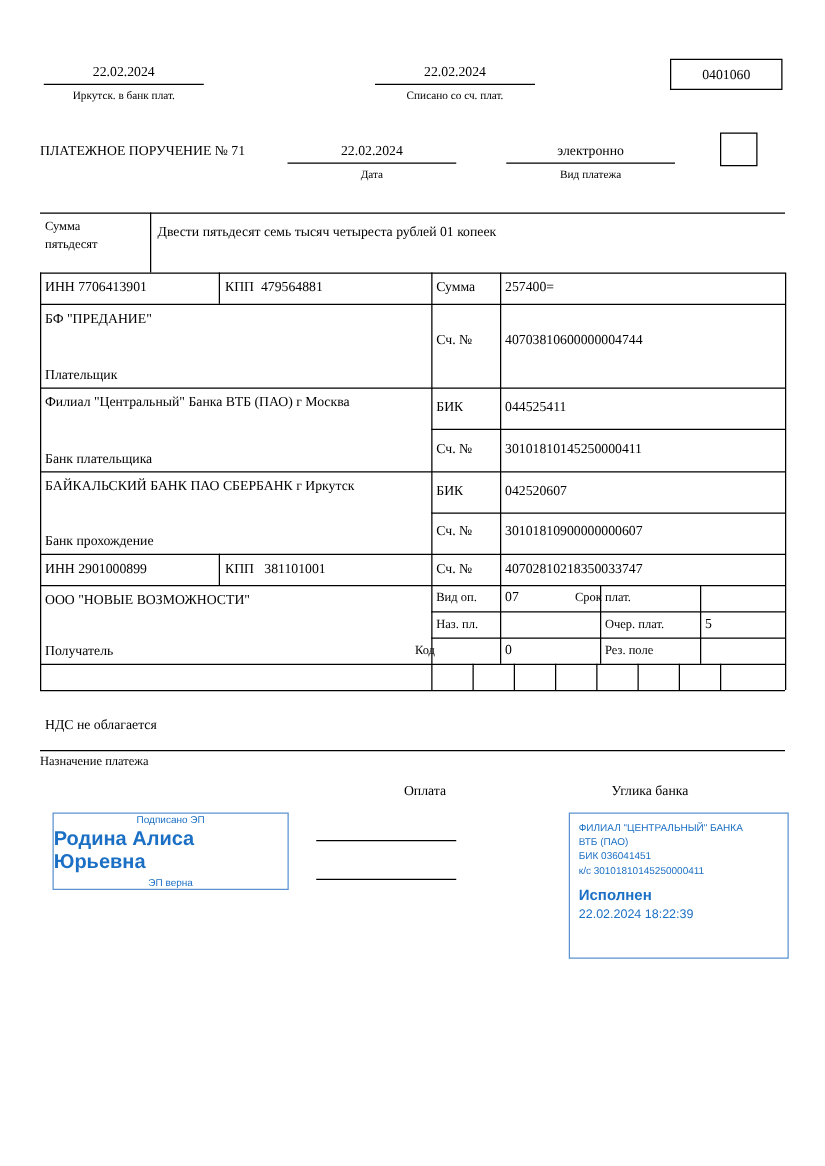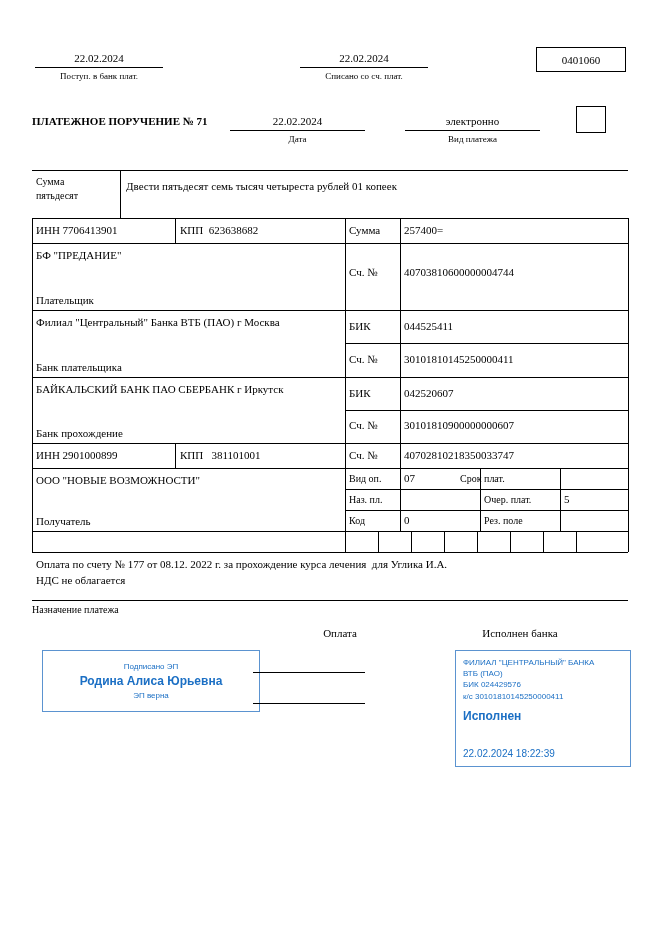--- a/index.html
+++ b/index.html
@@ -4,44 +4,44 @@
 <style>
   * { margin:0; padding:0; box-sizing:border-box; }
   html,body { background:#ffffff; }
   .page {
     position:relative; width:660px; height:933px; background:#ffffff;
     color:#000; font-family:"Liberation Serif", serif; overflow:hidden;
   }
   .t { position:absolute; font-size:11px; line-height:1.2; white-space:pre; }
   .t9 { font-size:9px; }
   .t10 { font-size:10px; }
-  .b { font-weight:bold; }
+  .b { font-weight:normal; }
   .ctr { text-align:center; }
   .hline { position:absolute; height:0; border-top:1px solid #000; }
   .vline { position:absolute; width:0; border-left:1px solid #000; }
   .box { position:absolute; border:1px solid #000; display:flex; align-items:center; justify-content:center; font-size:11px; }
   .stamp {
     position:absolute; border:1px solid #5b93d0; color:#1b6fc4;
     font-family:"Liberation Sans", sans-serif;
   }
   .stamp-sig { display:flex; flex-direction:column; align-items:center; justify-content:center; gap:3px; }
   .stamp-sig .sm { font-size:8px; }
-  .stamp-sig .nm { font-size:12px; font-weight:bold; }
+  .stamp-sig .nm { font-size:16px; font-weight:bold; }
   .stamp-bank { padding:6px 7px; font-size:8px; line-height:1.4; }
   .stamp-bank .status { font-size:12px; font-weight:bold; margin-top:6px; }
-  .stamp-bank .dt { font-size:10px; margin-top:22px; }
+  .stamp-bank .dt { font-size:10px; margin-top:0; }
 </style>
 </head>
 <body>
 
 <div class="page">
 
   <div class="t ctr" style="left:35px;top:52px;width:128px">22.02.2024</div>
   <div class="hline" style="left:35px;top:67px;width:128px"></div>
-  <div class="t t9 ctr" style="left:35px;top:71px;width:128px">Поступ. в банк плат.</div>
+  <div class="t t9 ctr" style="left:35px;top:71px;width:128px">Иркутск. в банк плат.</div>
 
   <div class="t ctr" style="left:300px;top:52px;width:128px">22.02.2024</div>
   <div class="hline" style="left:300px;top:67px;width:128px"></div>
   <div class="t t9 ctr" style="left:300px;top:71px;width:128px">Списано со сч. плат.</div>
 
   <div class="box" style="left:536px;top:47px;width:90px;height:25px">0401060</div>
 
   <div class="t b" style="left:32px;top:115px">ПЛАТЕЖНОЕ ПОРУЧЕНИЕ № 71</div>
   <div class="t ctr" style="left:230px;top:115px;width:135px">22.02.2024</div>
   <div class="hline" style="left:230px;top:130px;width:135px"></div>
@@ -80,21 +80,21 @@
   <div class="vline" style="left:560px;top:468px;height:63px"></div>
   <div class="vline" style="left:378px;top:531px;height:21px"></div>
   <div class="vline" style="left:411px;top:531px;height:21px"></div>
   <div class="vline" style="left:444px;top:531px;height:21px"></div>
   <div class="vline" style="left:477px;top:531px;height:21px"></div>
   <div class="vline" style="left:510px;top:531px;height:21px"></div>
   <div class="vline" style="left:543px;top:531px;height:21px"></div>
   <div class="vline" style="left:576px;top:531px;height:21px"></div>
 
   <div class="t" style="left:36px;top:224px">ИНН 7706413901</div>
-  <div class="t" style="left:180px;top:224px">КПП  623638682</div>
+  <div class="t" style="left:180px;top:224px">КПП  479564881</div>
   <div class="t" style="left:349px;top:224px">Сумма</div>
   <div class="t" style="left:404px;top:224px">257400=</div>
 
   <div class="t" style="left:36px;top:249px">БФ "ПРЕДАНИЕ"</div>
   <div class="t" style="left:36px;top:294px">Плательщик</div>
   <div class="t" style="left:349px;top:266px">Сч. №</div>
   <div class="t" style="left:404px;top:266px">40703810600000004744</div>
 
   <div class="t" style="left:36px;top:316px">Филиал "Центральный" Банка ВТБ (ПАО) г Москва</div>
   <div class="t" style="left:36px;top:361px">Банк плательщика</div>
@@ -116,43 +116,42 @@
   <div class="t" style="left:404px;top:449px">40702810218350033747</div>
 
   <div class="t" style="left:36px;top:474px">ООО "НОВЫЕ ВОЗМОЖНОСТИ"</div>
   <div class="t" style="left:36px;top:515px">Получатель</div>
   <div class="t t10" style="left:349px;top:473px">Вид оп.</div>
   <div class="t" style="left:404px;top:472px">07</div>
   <div class="t t10" style="left:460px;top:473px">Срок плат.</div>
   <div class="t t10" style="left:349px;top:494px">Наз. пл.</div>
   <div class="t t10" style="left:484px;top:494px">Очер. плат.</div>
   <div class="t" style="left:564px;top:493px">5</div>
-  <div class="t t10" style="left:349px;top:515px">Код</div>
+  <div class="t t10" style="left:332px;top:515px">Код</div>
   <div class="t" style="left:404px;top:514px">0</div>
   <div class="t t10" style="left:484px;top:515px">Рез. поле</div>
 
-  <div class="t" style="left:36px;top:558px">Оплата по счету № 177 от 08.12. 2022 г. за прохождение курса лечения  для Углика И.А.</div>
   <div class="t" style="left:36px;top:574px">НДС не облагается</div>
   <div class="hline" style="left:32px;top:600px;width:596px"></div>
   <div class="t t10" style="left:32px;top:604px">Назначение платежа</div>
 
   <div class="t ctr" style="left:280px;top:627px;width:120px">Оплата</div>
-  <div class="t ctr" style="left:455px;top:627px;width:130px">Исполнен банка</div>
+  <div class="t ctr" style="left:455px;top:627px;width:130px">Углика банка</div>
 
-  <div class="stamp stamp-sig" style="left:42px;top:650px;width:218px;height:62px">
+  <div class="stamp stamp-sig" style="left:42px;top:650px;width:189px;height:62px">
     <div class="sm">Подписано ЭП</div>
     <div class="nm">Родина Алиса Юрьевна</div>
     <div class="sm">ЭП верна</div>
   </div>
 
   <div class="hline" style="left:253px;top:672px;width:112px"></div>
   <div class="hline" style="left:253px;top:703px;width:112px"></div>
 
   <div class="stamp stamp-bank" style="left:455px;top:650px;width:176px;height:117px">
     <div>ФИЛИАЛ "ЦЕНТРАЛЬНЫЙ" БАНКА</div>
     <div>ВТБ (ПАО)</div>
-    <div>БИК 024429576</div>
+    <div>БИК 036041451</div>
     <div>к/с 30101810145250000411</div>
     <div class="status">Исполнен</div>
     <div class="dt">22.02.2024 18:22:39</div>
   </div>
 
 </div>
 
 </body></html>

